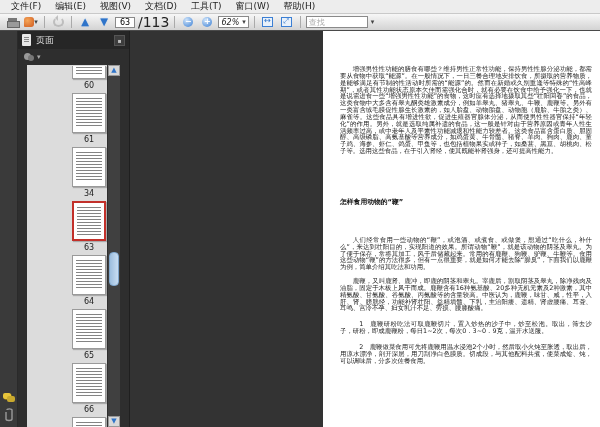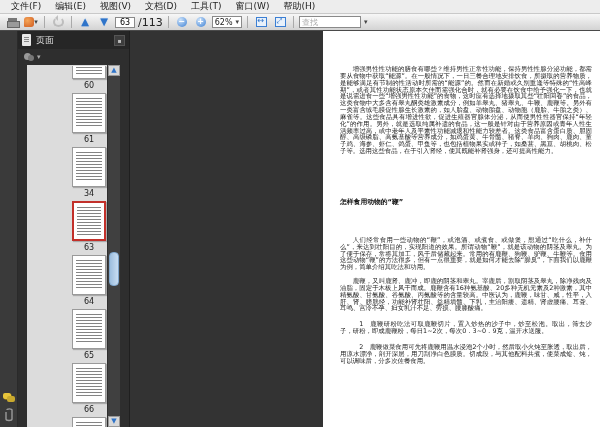--- a/index.html
+++ b/index.html
@@ -20,27 +20,27 @@
   .tsep { width:1px; height:12px; background:#aaa; margin:0 2px; }
   .icon-print { width:11px; height:9px; position:relative; }
   .icon-print::before { content:""; position:absolute; left:1px; top:0; width:9px; height:3px; background:#777; }
   .icon-print::after { content:""; position:absolute; left:0; top:3px; width:11px; height:5px; background:#9a9a9a; border:1px solid #666; }
   .icon-export { width:10px; height:10px; background:radial-gradient(circle at 35% 35%, #f5a659, #cf5a1e); border-radius:3px 3px 3px 1px; }
   .caret { font-size:7px; color:#444; line-height:1; }
   .icon-back { width:11px; height:10px; border:2px solid #b5b5b5; border-radius:50%; border-top-color:transparent; position:relative; opacity:.8; }
   .icon-back::before { content:""; position:absolute; left:-3px; top:-4px; border:3px solid transparent; border-right-color:#b5b5b5; }
   .arrow-up, .arrow-down { color:#2f74c9; font-size:10px; line-height:1; text-shadow:0 0 1px #7fb0e8; }
   .page-input { width:20px; height:11px; font-size:8px; text-align:center; border:1px solid #8a8a8a; background:#fff; font-family:"DejaVu Sans",sans-serif; }
-  .page-total { font-size:11px; color:#222; }
+  .page-total { font-size:14px; color:#222; }
   .zoom-circle { width:10px; height:10px; border-radius:50%;
     background:radial-gradient(circle at 35% 30%, #cfe4fa, #3b7fd4); color:#fff;
     font-size:8px; line-height:10px; text-align:center; font-weight:bold; }
   .zoom-combo { height:12px; background:#fff; border:1px solid #8a8a8a;
     display:flex; align-items:center; padding:0 2px; gap:3px; }
-  .zoom-combo .val { font-size:8px; color:#222; }
+  .zoom-combo .val { font-size:8px; color:#222;font-style:italic; }
   .fit-icon { width:11px; height:10px; border:1px solid #3b7fd4; background:#e8f1fb; position:relative; }
   .fit-icon.fw::before { content:"↔"; position:absolute; left:1px; top:-2px; font-size:8px; color:#2f74c9; }
   .fit-icon.fp::before { content:"⤢"; position:absolute; left:1px; top:-1px; font-size:7px; color:#2f74c9; }
   .search-box { height:12px; width:62px; border:1px solid #8a8a8a; background:#fff;
     font-size:8px; padding:0 2px; color:#333; font-family:"DejaVu Sans",sans-serif; }
   .search-box::placeholder { color:#aaa; }
 
   
   .content { flex:1; display:flex; background:#333; overflow:hidden; }
 

